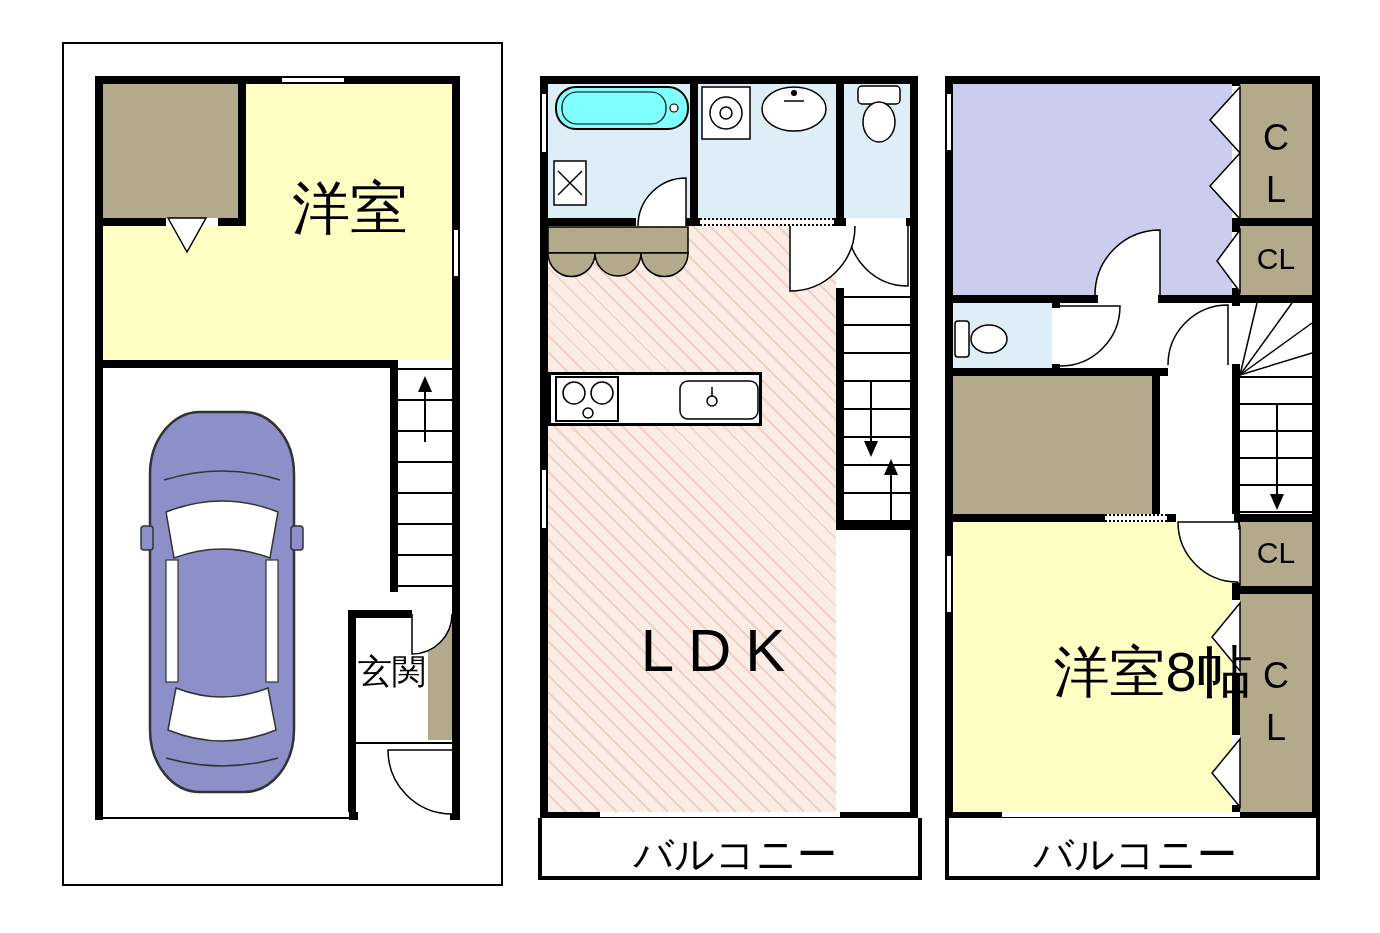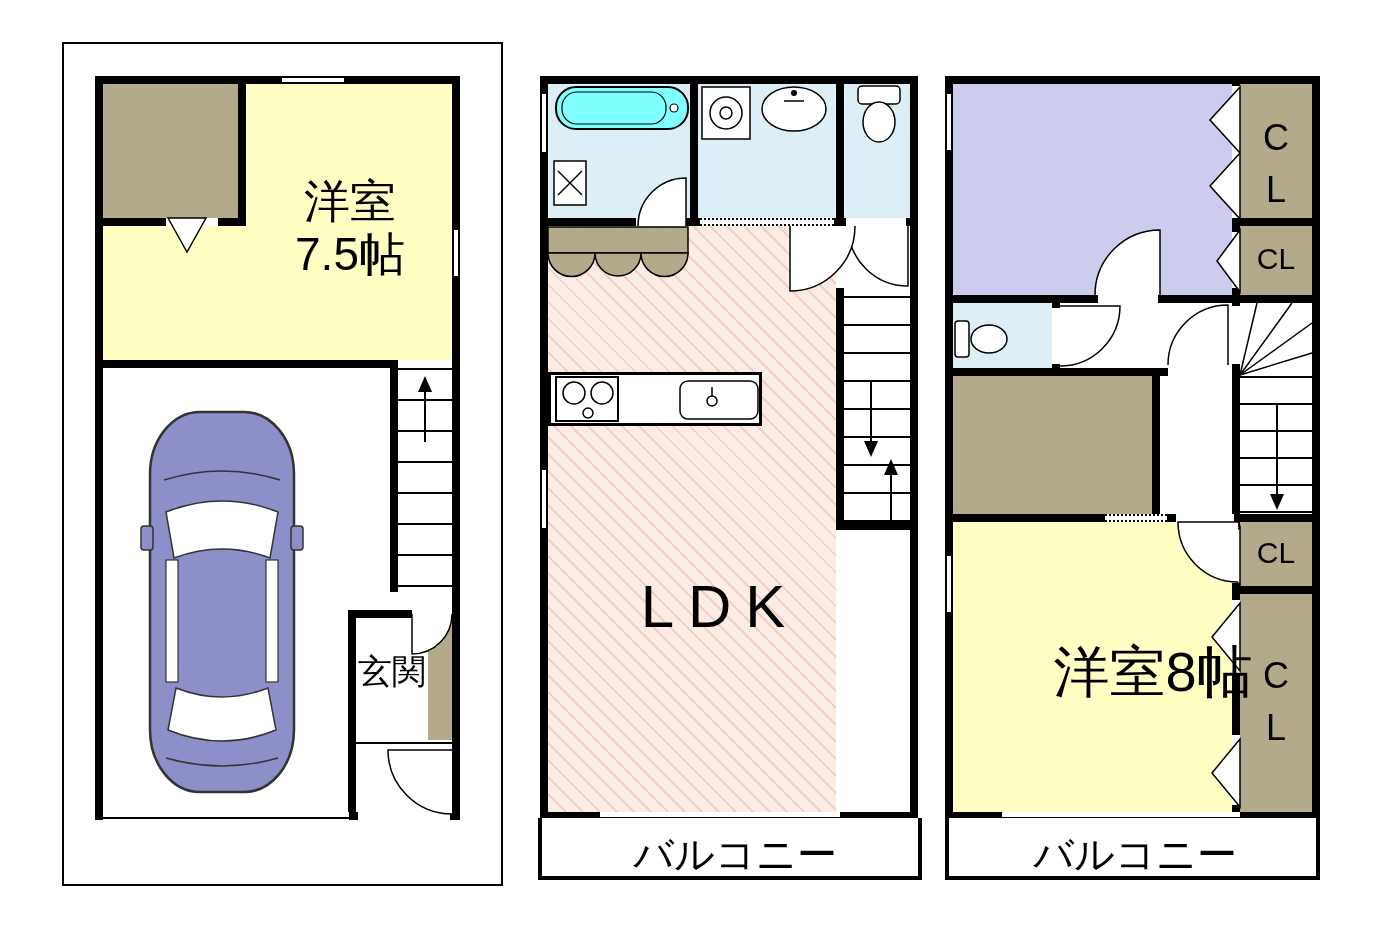--- a/index.html
+++ b/index.html
@@ -68,23 +68,22 @@
     </g>
     <polygon points="106,176 125,210 144,176" fill="#ffffff" stroke="#000" stroke-width="1.5"></polygon>
     <g stroke="#000" stroke-width="2">
       <line x1="363" y1="400" x2="363" y2="346"></line>
       <polygon points="356,350 370,350 363,334" fill="#000" stroke="none"></polygon>
     </g>
     <path d="M350 572 L350 612 A40 40 0 0 0 390 572" fill="#ffffff" stroke="#000" stroke-width="1.5"></path>
     <path d="M390 708 L326 708 A64 64 0 0 0 390 772" fill="#ffffff" stroke="#000" stroke-width="1.5"></path>
   </svg>
 
-  <div class="label" style="left:240px;top:175px;width:220px;font-size:46px">
+  <div class="label" style="left:240px;top:175px;width:220px;font-size:58px">
     <div>洋室</div>
-    <div>7.5帖</div>
   </div>
   <div class="label" style="left:352px;top:652px;width:80px;font-size:34px"><span>玄関</span></div>
 
   <div class="room" style="left:548px;top:84px;width:142px;height:134px;background:var(--bath-blue,#ddeef7)"></div>
   <div class="room" style="left:698px;top:84px;width:138px;height:134px;background:var(--bath-blue,#ddeef7)"></div>
   <div class="room" style="left:844px;top:84px;width:66px;height:134px;background:var(--bath-blue,#ddeef7)"></div>
   <div class="room" style="left:548px;top:226px;width:288px;height:586px;background-color:var(--ldk-pink,#fcece6);background-image:repeating-linear-gradient(45deg,var(--ldk-hatch,#f3d0c6) 0,var(--ldk-hatch,#f3d0c6) 2px,transparent 2px,transparent 12px)"></div>
 
   <div class="wall" style="left:540px;top:76px;width:378px;height:8px"></div>
   <div class="wall" style="left:540px;top:76px;width:8px;height:744px"></div>
@@ -157,21 +156,21 @@
     <g stroke="#000" stroke-width="2">
       <line x1="331" y1="306" x2="331" y2="372"></line>
       <polygon points="324,366 338,366 331,382" fill="#000" stroke="none"></polygon>
     </g>
     <g stroke="#000" stroke-width="2">
       <line x1="351" y1="455" x2="351" y2="396"></line>
       <polygon points="344,400 358,400 351,384" fill="#000" stroke="none"></polygon>
     </g>
   </svg>
 
-  <div class="label" style="left:565px;top:572px;width:310px;font-size:60px">
+  <div class="label" style="left:565px;top:616px;width:310px;font-size:60px">
     <div style="letter-spacing:14px">LDK</div>
   </div>
   <div class="label" style="left:595px;top:831px;width:280px;font-size:40px"><span>バルコニー</span></div>
 
   <div class="room" style="left:953px;top:84px;width:279px;height:211px;background:var(--room-lavender,#ccccee)"></div>
   <div class="room" style="left:1240px;top:84px;width:72px;height:134px;background:var(--closet-tan,#b3aa8c)"></div>
   <div class="room" style="left:1240px;top:226px;width:72px;height:69px;background:var(--closet-tan,#b3aa8c)"></div>
   <div class="room" style="left:953px;top:303px;width:99px;height:65px;background:var(--bath-blue,#ddeef7)"></div>
   <div class="room" style="left:953px;top:376px;width:199px;height:138px;background:var(--closet-tan,#b3aa8c)"></div>
   <div class="room" style="left:953px;top:522px;width:279px;height:290px;background:var(--room-yellow,#ffffc4)"></div>

